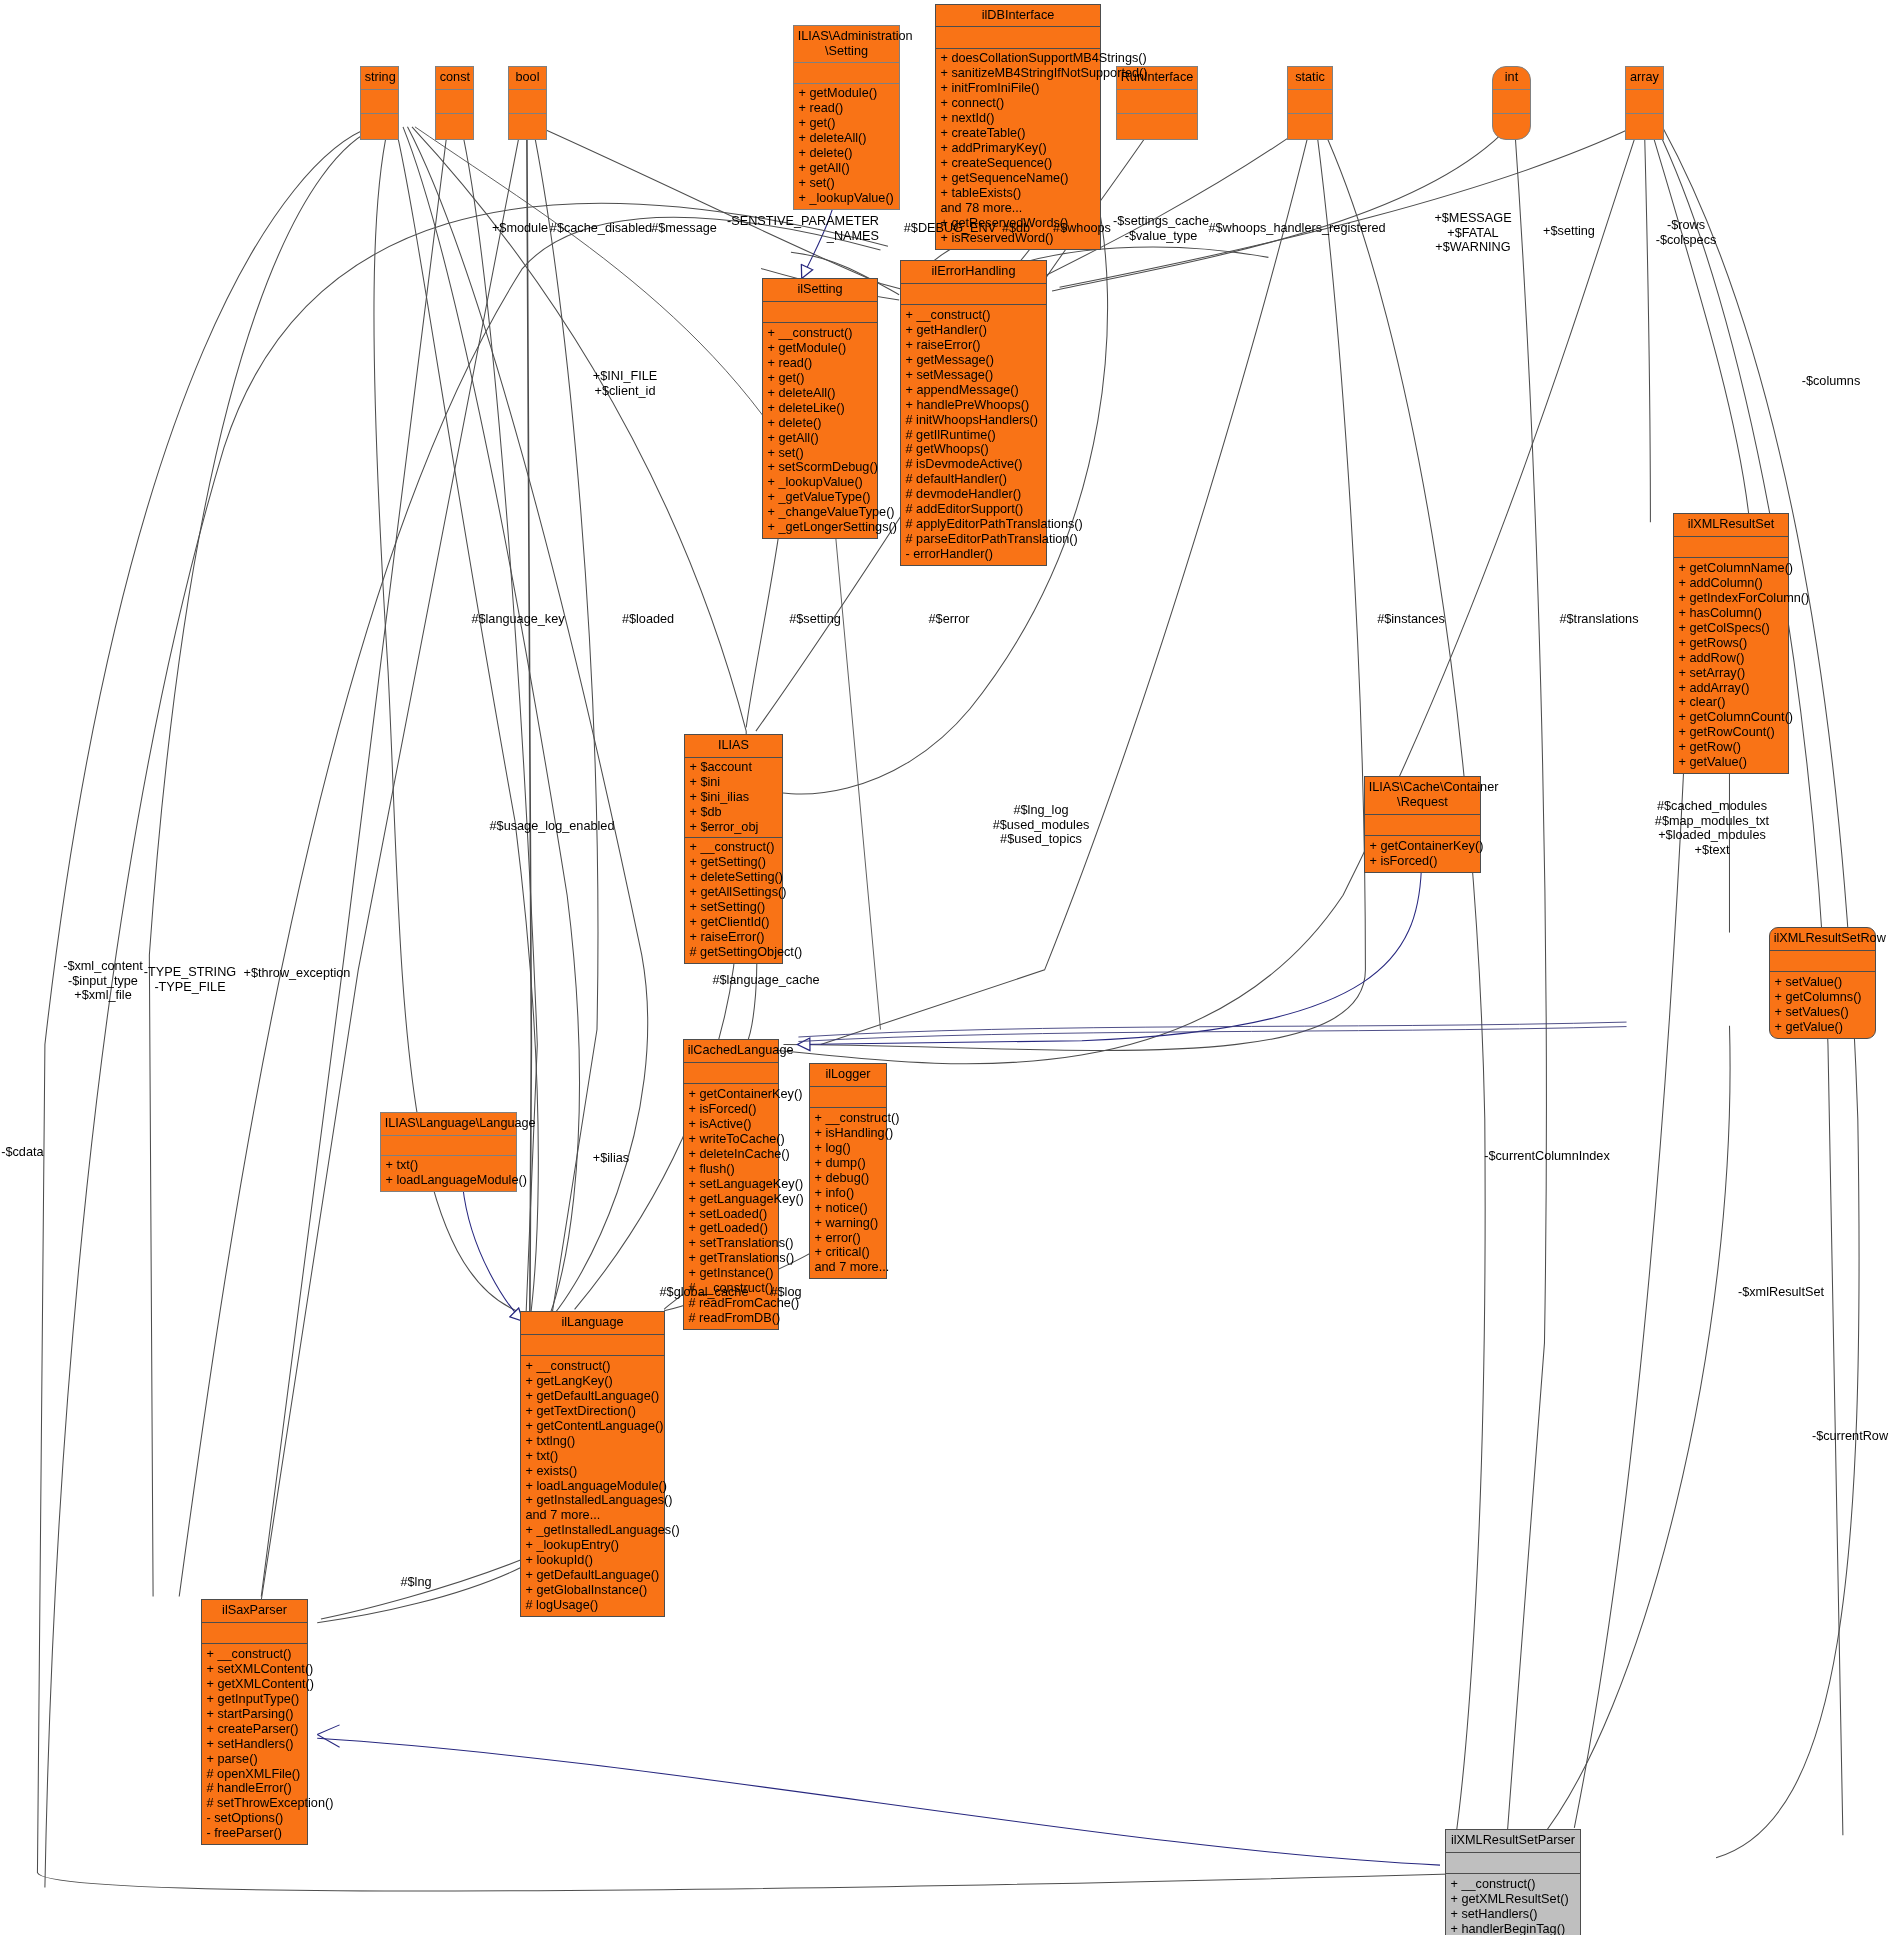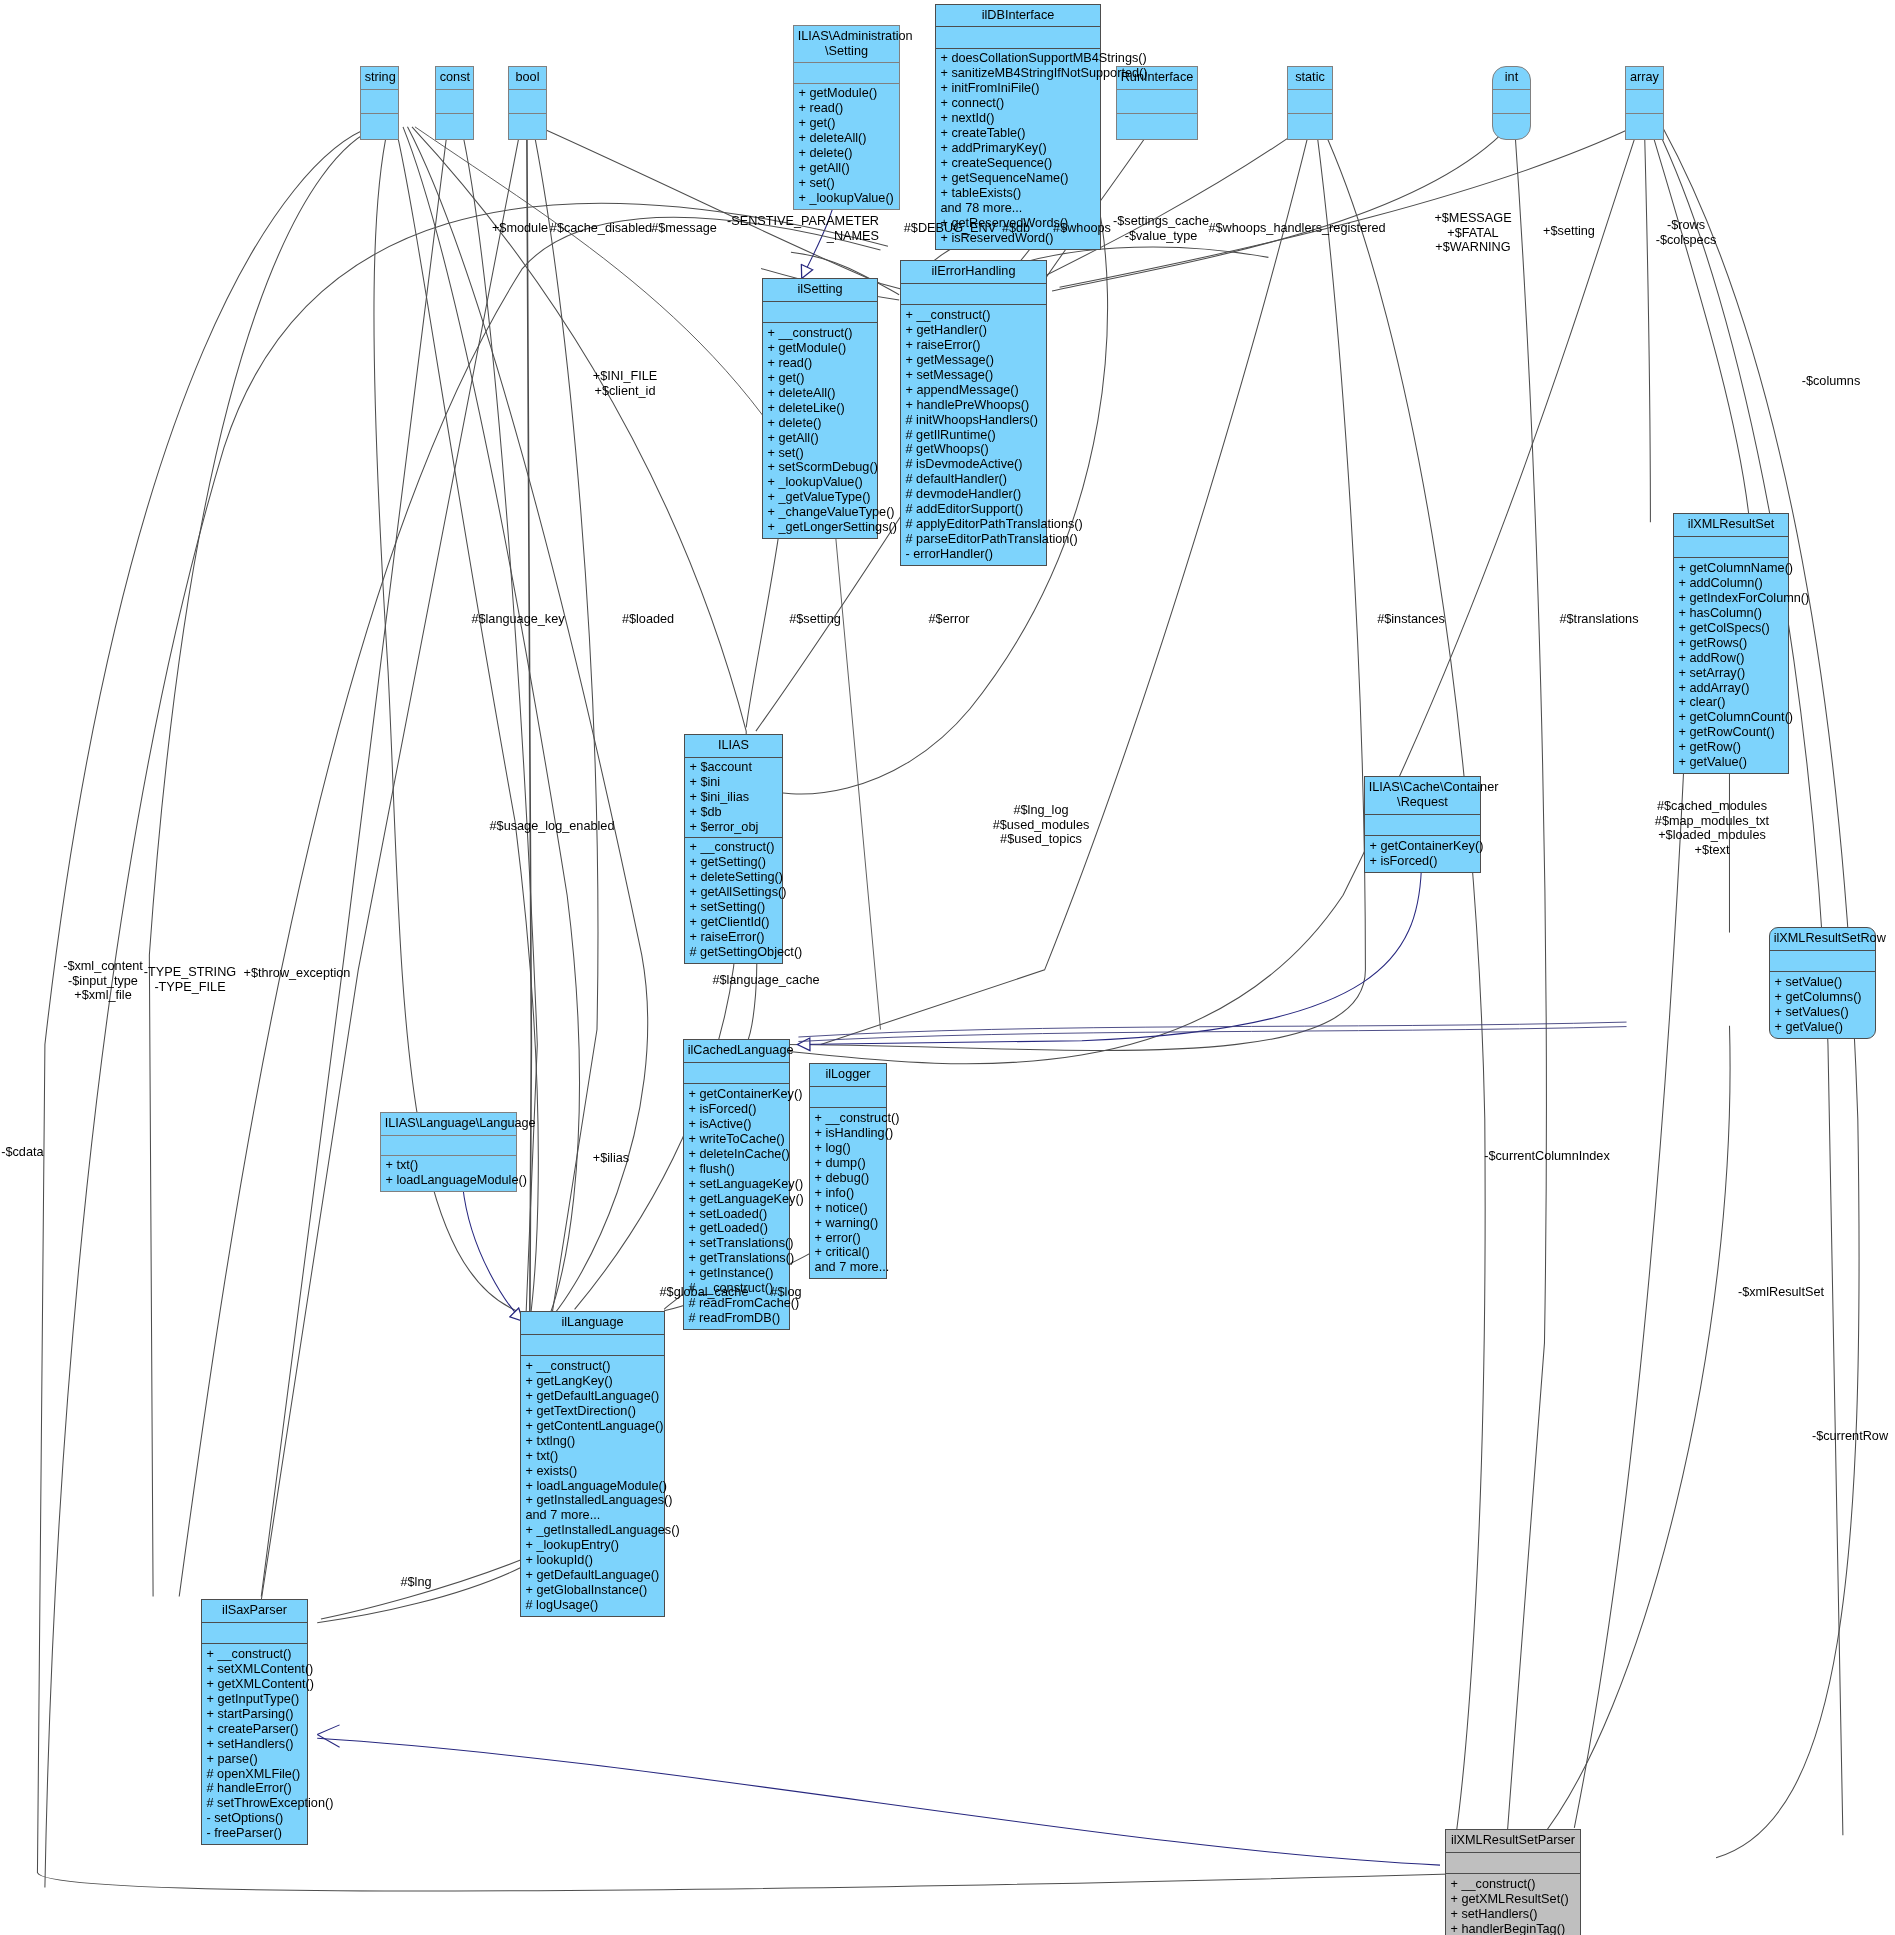--- a/index.html
+++ b/index.html
@@ -22,21 +22,21 @@
     position: absolute;
     left: 0;
     top: 0;
     width: 1896px;
     height: 1936px;
     pointer-events: none;
   }
   .node {
     position: absolute;
     box-sizing: border-box;
-    background: #7dd3fc;
+    background: #f97316;
     border: 0.7px solid #808080;
     font-size: 12.7px;
     line-height: 1.18;
   }
   .node.thick {
     border: 1.5px solid #4d4d4d;
   }
   .node.filled {
     background: #bfbfbf;
   }
@@ -345,21 +345,21 @@
   <div class="node thick" style="left:1364px; top:776px; width:117px;">
     <div class="title">ILIAS\Cache\Container
 \Request</div>
     <div class="attrs" style="height:16.4px;"></div>
     <div class="ops">
       <div class="row">+ getContainerKey()</div>
       <div class="row">+ isForced()</div>
     </div>
   </div>
 
-  <div class="node thick" style="left:683px; top:1039px; width:107px;">
+  <div class="node thick" style="left:683px; top:1039px; width:96px;">
     <div class="title">ilCachedLanguage</div>
     <div class="attrs" style="height:16.4px;"></div>
     <div class="ops">
       <div class="row">+ getContainerKey()</div>
       <div class="row">+ isForced()</div>
       <div class="row">+ isActive()</div>
       <div class="row">+ writeToCache()</div>
       <div class="row">+ deleteInCache()</div>
       <div class="row">+ flush()</div>
       <div class="row">+ setLanguageKey()</div>

